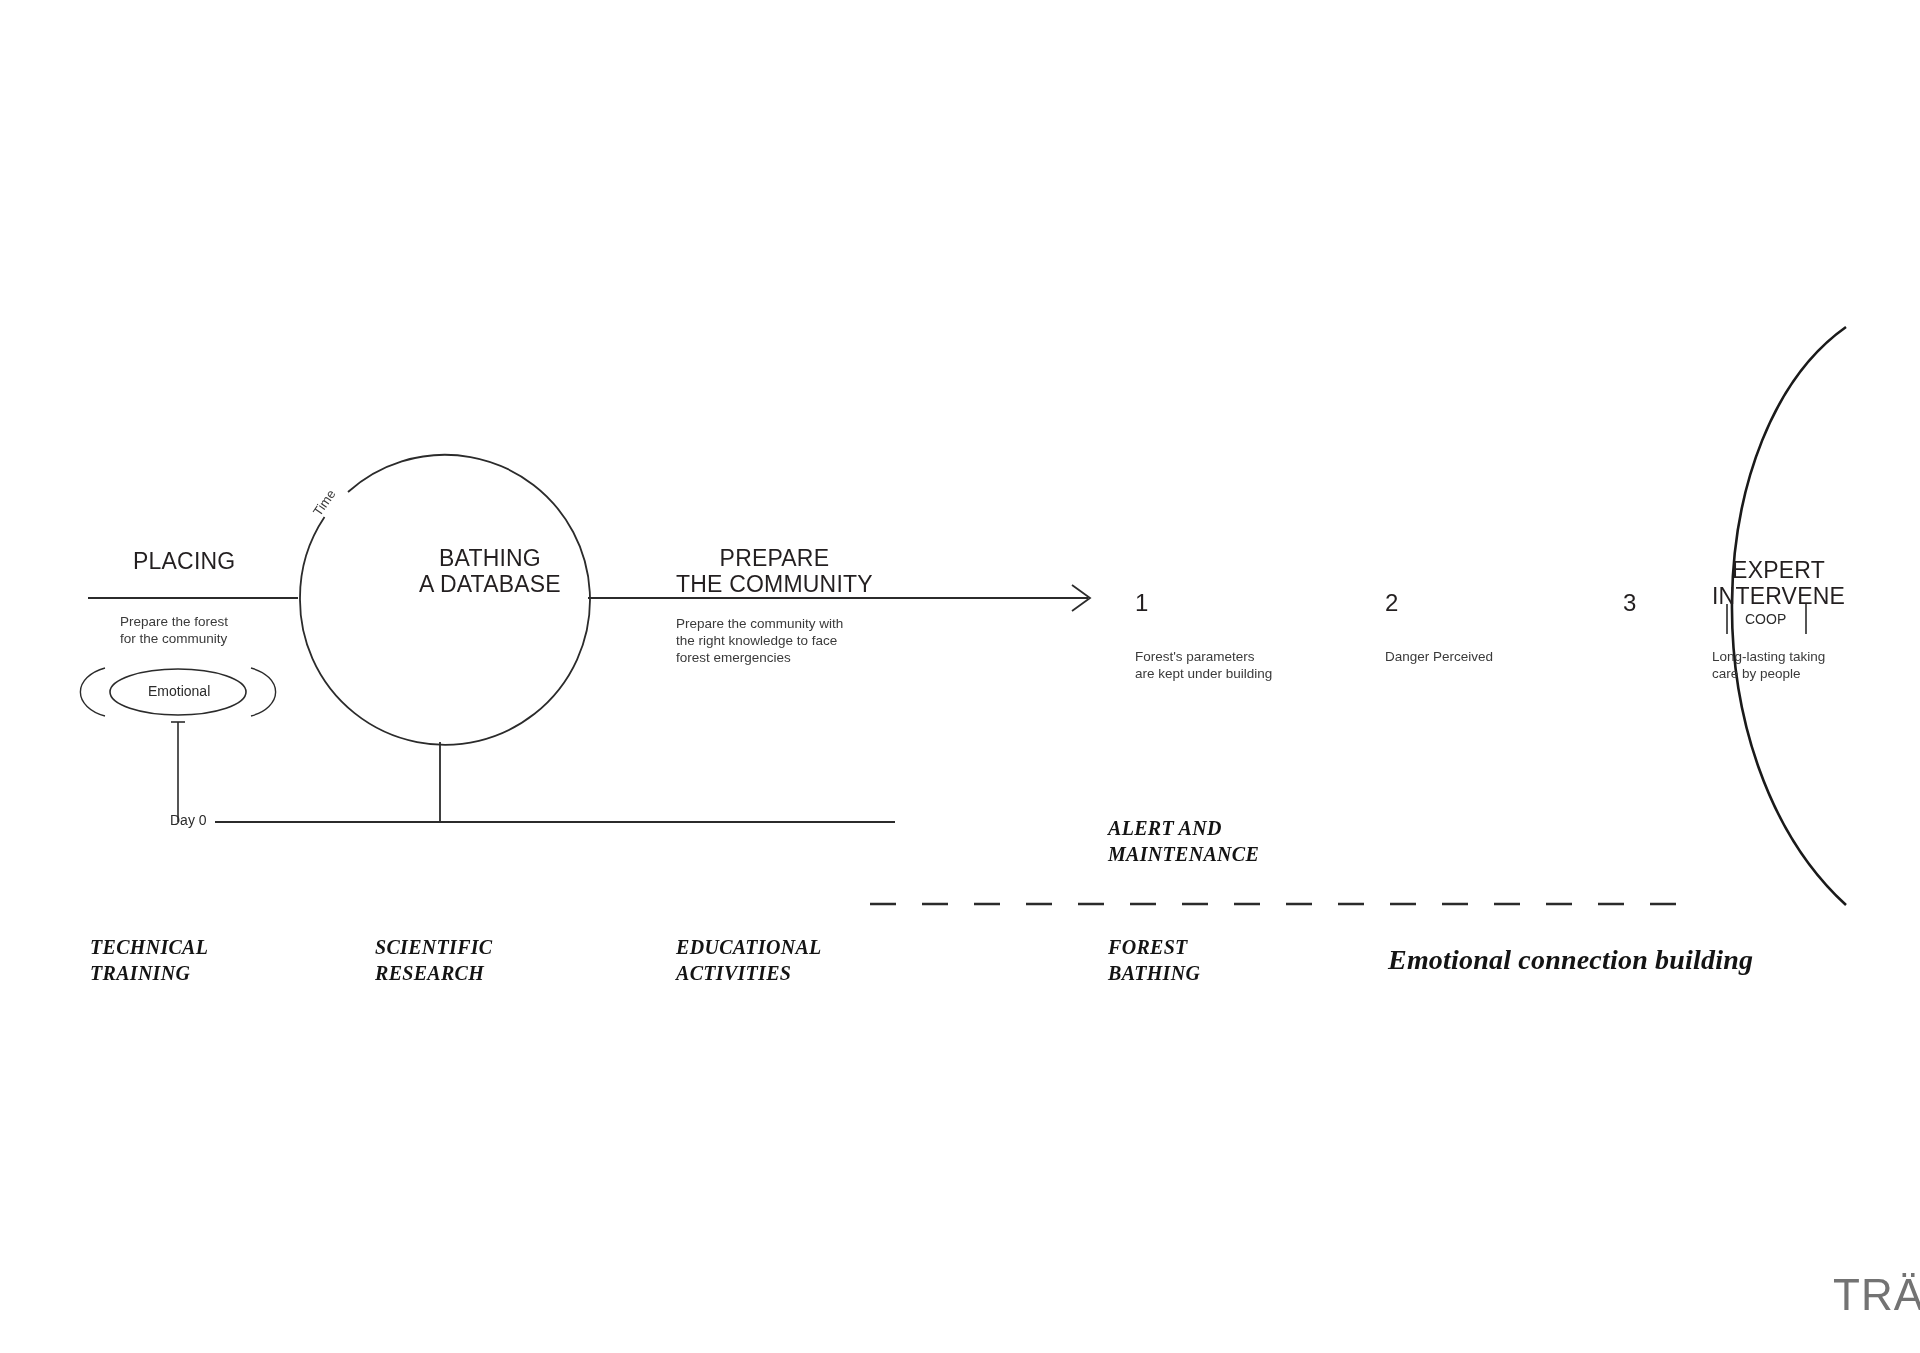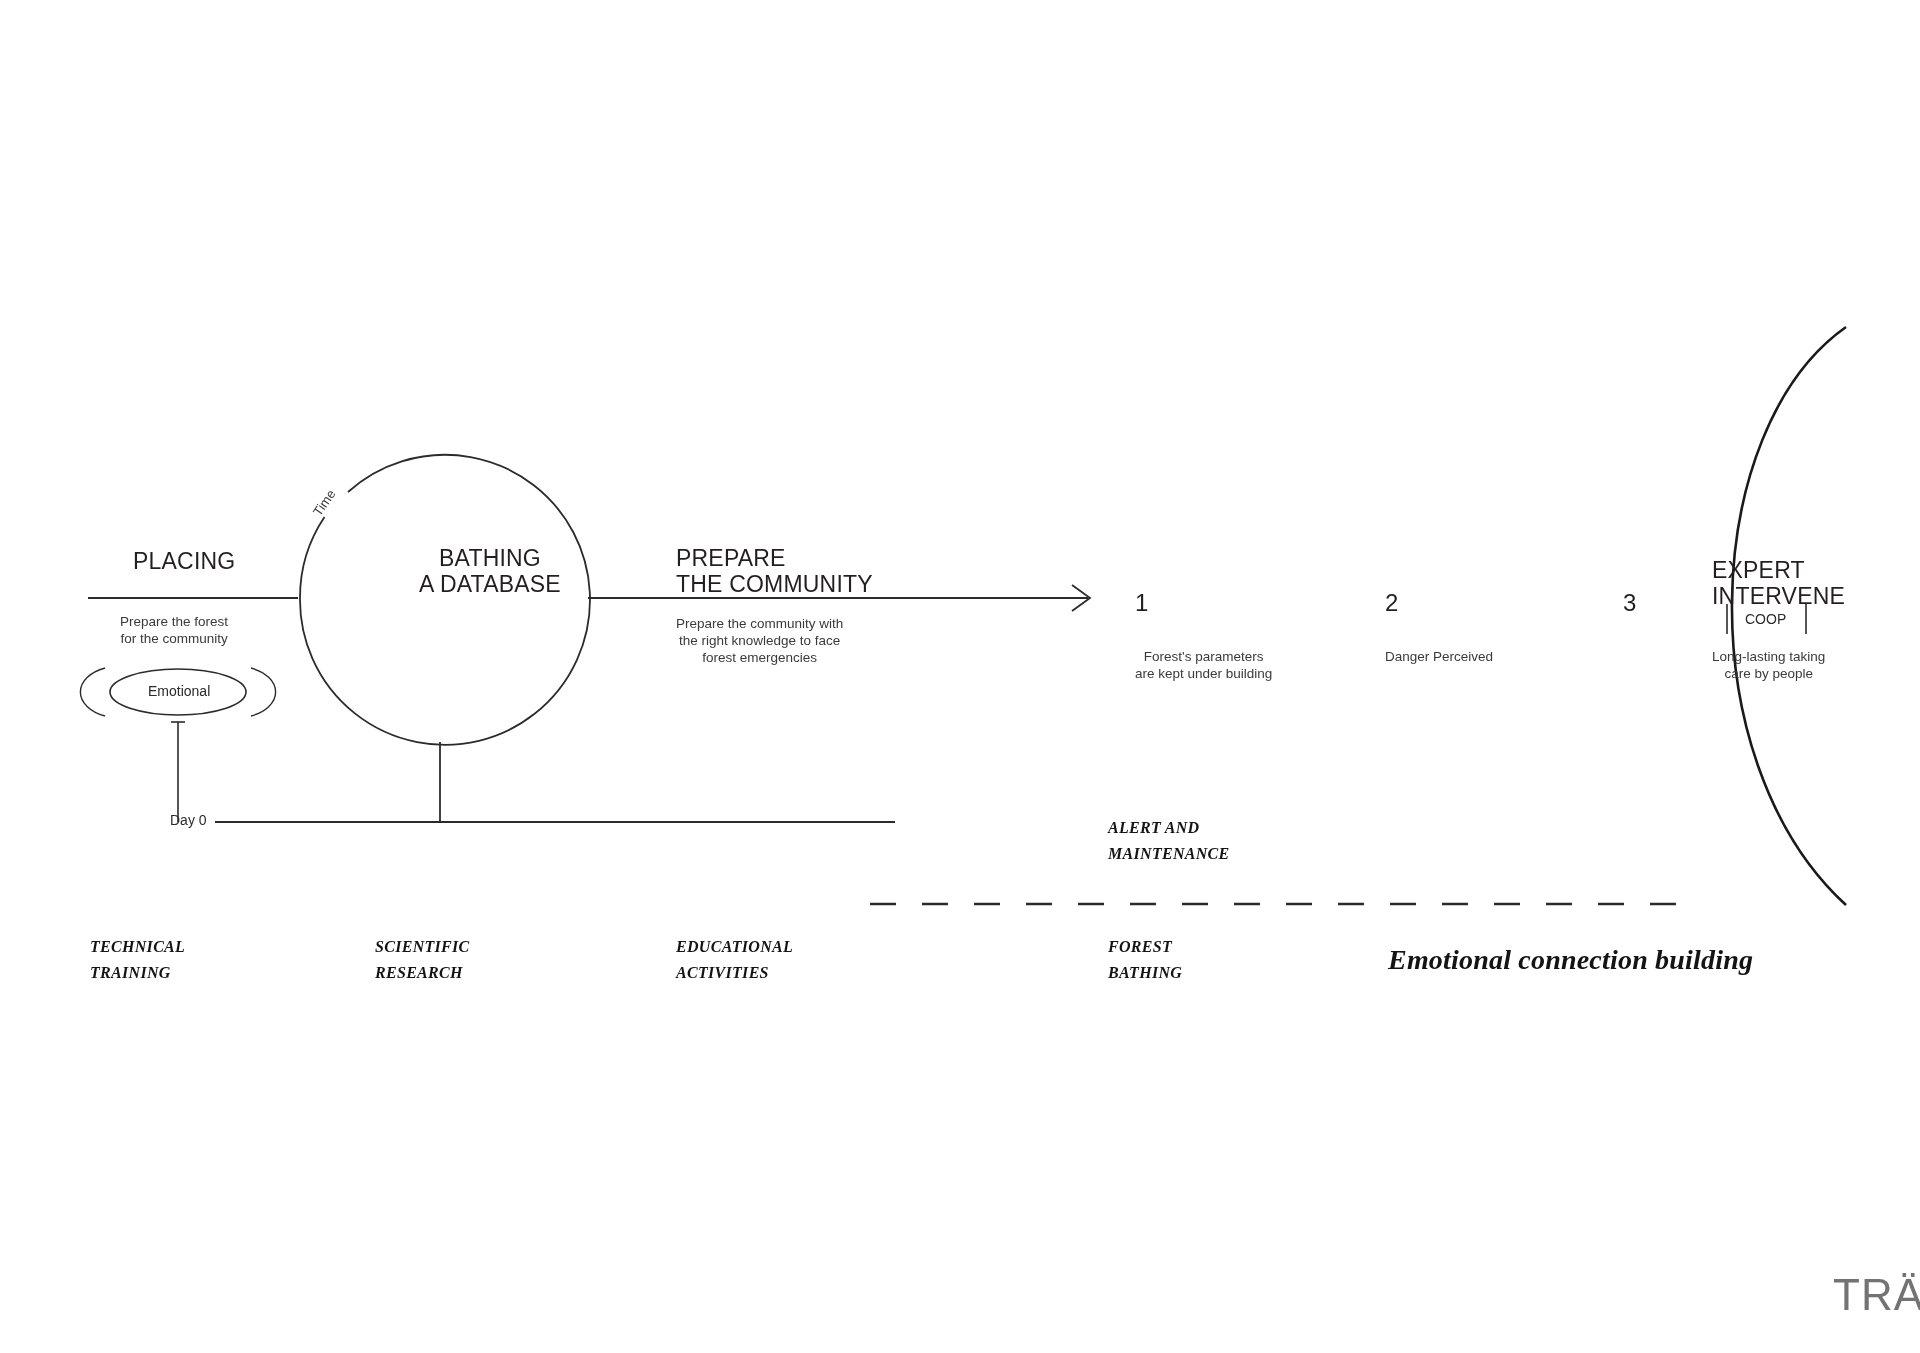--- a/index.html
+++ b/index.html
@@ -8,41 +8,41 @@
     font-family:"Liberation Sans", sans-serif;color:#231f20;
   }
   #stage{position:absolute;left:0;top:0;width:1920px;height:1353px;}
   svg#lines{position:absolute;left:0;top:0;width:1920px;height:1353px;overflow:visible;}
 
   .t{position:absolute;white-space:pre;}
 
   
   .head{
     font-family:"Liberation Sans", sans-serif;
-    font-size:23px;line-height:26px;letter-spacing:.2px;color:#231f20;font-weight:400;
+    font-size:23px;line-height:26px;letter-spacing:.2px;color:#231f20;font-weight:400;text-align:center;
   }
   
   .desc{
     font-family:"Liberation Sans", sans-serif;
-    font-size:13.5px;line-height:17px;color:#3a3a3a;font-weight:400;text-align:center;
+    font-size:13.5px;line-height:17px;color:#3a3a3a;font-weight:400;
   }
   
   .tiny{
     font-family:"Liberation Sans", sans-serif;
     font-size:14px;line-height:16px;color:#2b2b2b;font-weight:400;
   }
   .num{
     font-family:"Liberation Sans", sans-serif;
     font-size:24px;line-height:26px;color:#231f20;font-weight:400;
   }
   
   .serif-cap{
     font-family:"Liberation Serif","DejaVu Serif",serif;
     font-style:italic;font-weight:700;
-    font-size:16px;line-height:26px;color:#141414;letter-spacing:.3px;
+    font-size:20px;line-height:26px;color:#141414;letter-spacing:.3px;
   }
   .serif-mixed{
     font-family:"Liberation Serif","DejaVu Serif",serif;
     font-style:italic;font-weight:700;
     font-size:28px;line-height:26px;color:#141414;letter-spacing:.2px;text-align:center;
   }
   .logo{
     font-family:"Liberation Sans", sans-serif;
     font-size:44px;line-height:46px;color:#737373;font-weight:400;letter-spacing:1px;margin-left:43px;
   }

